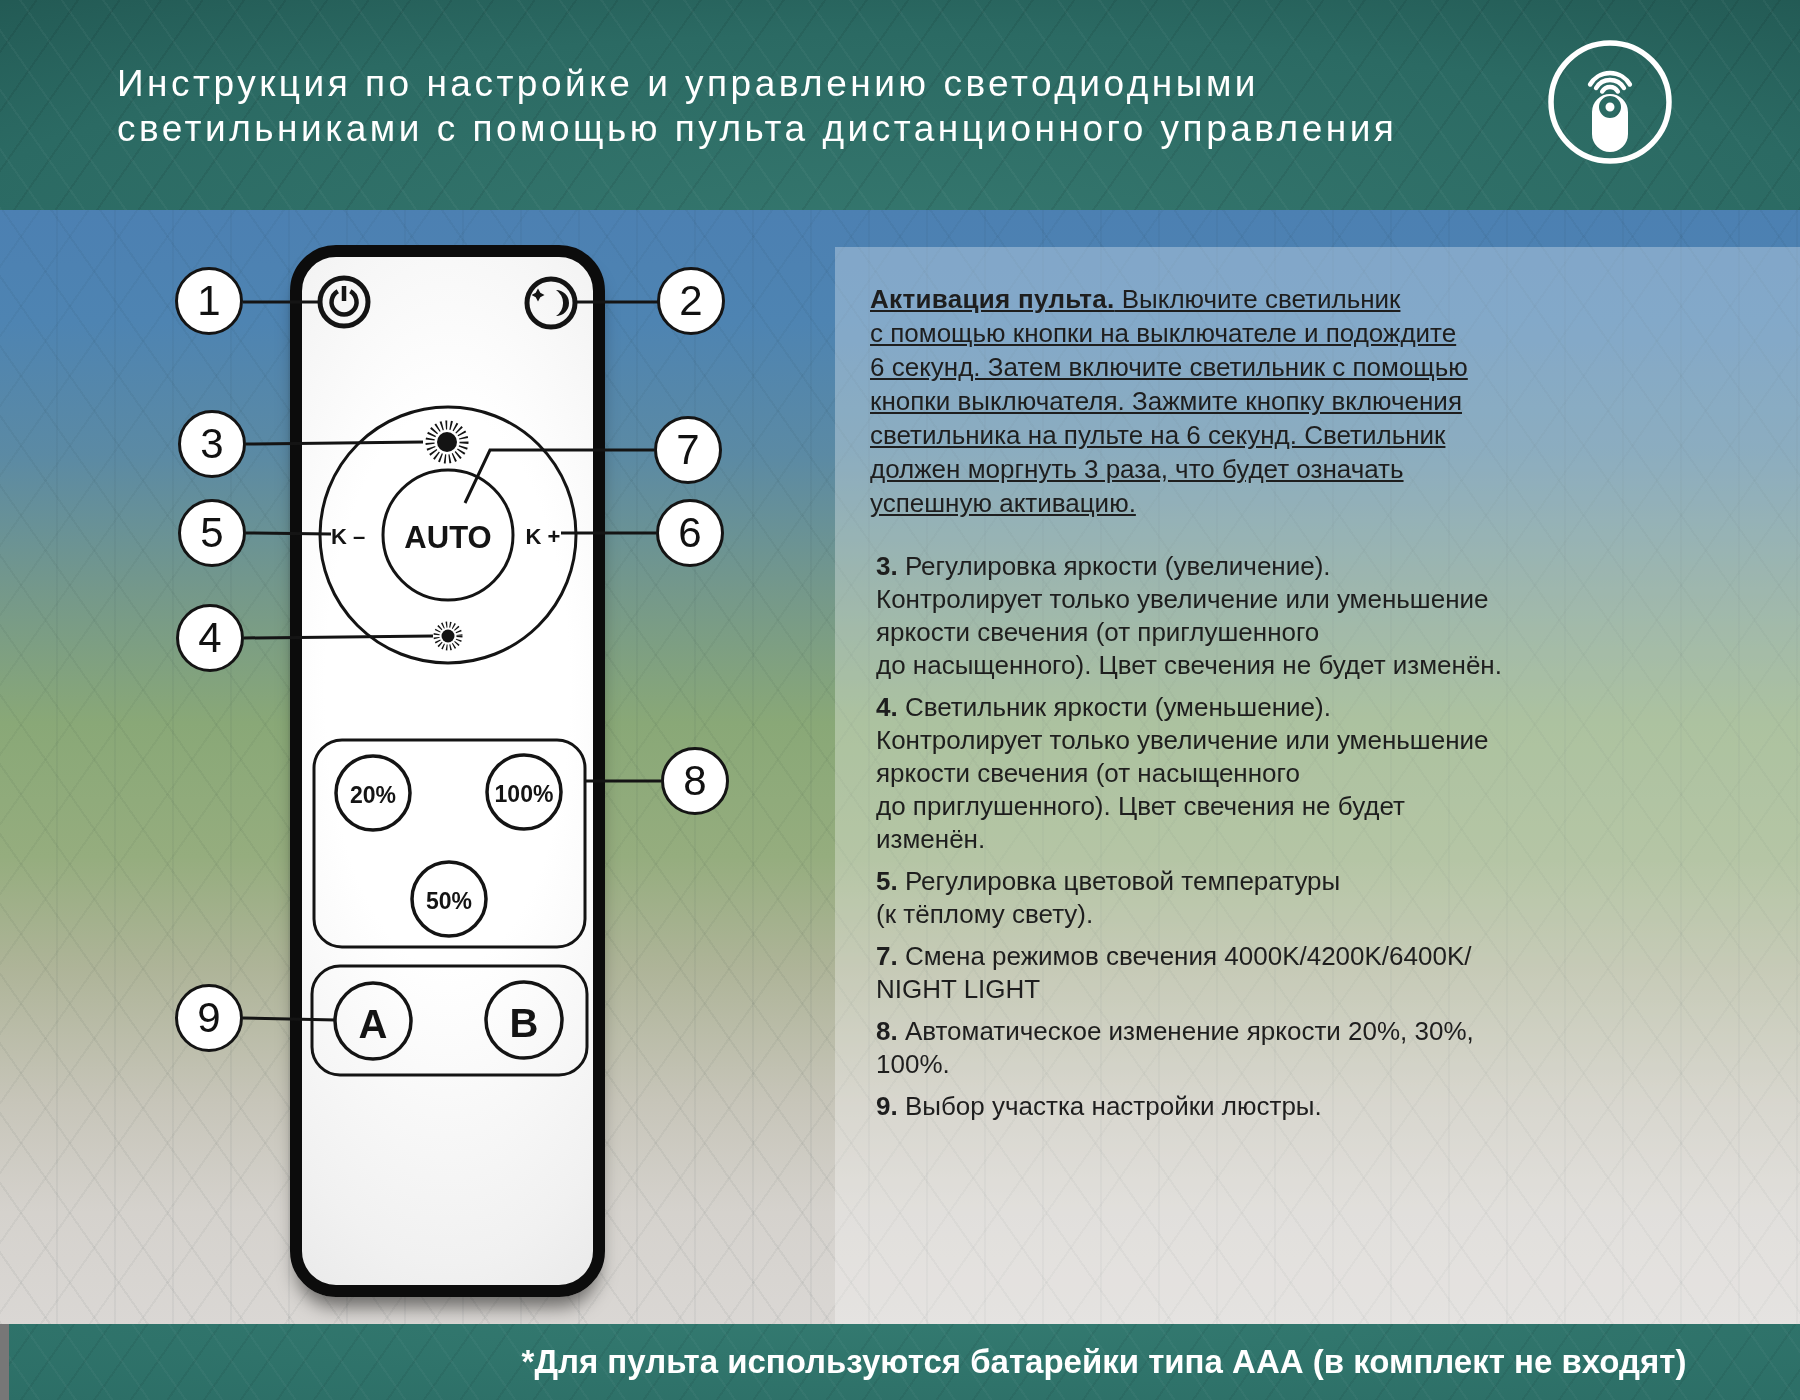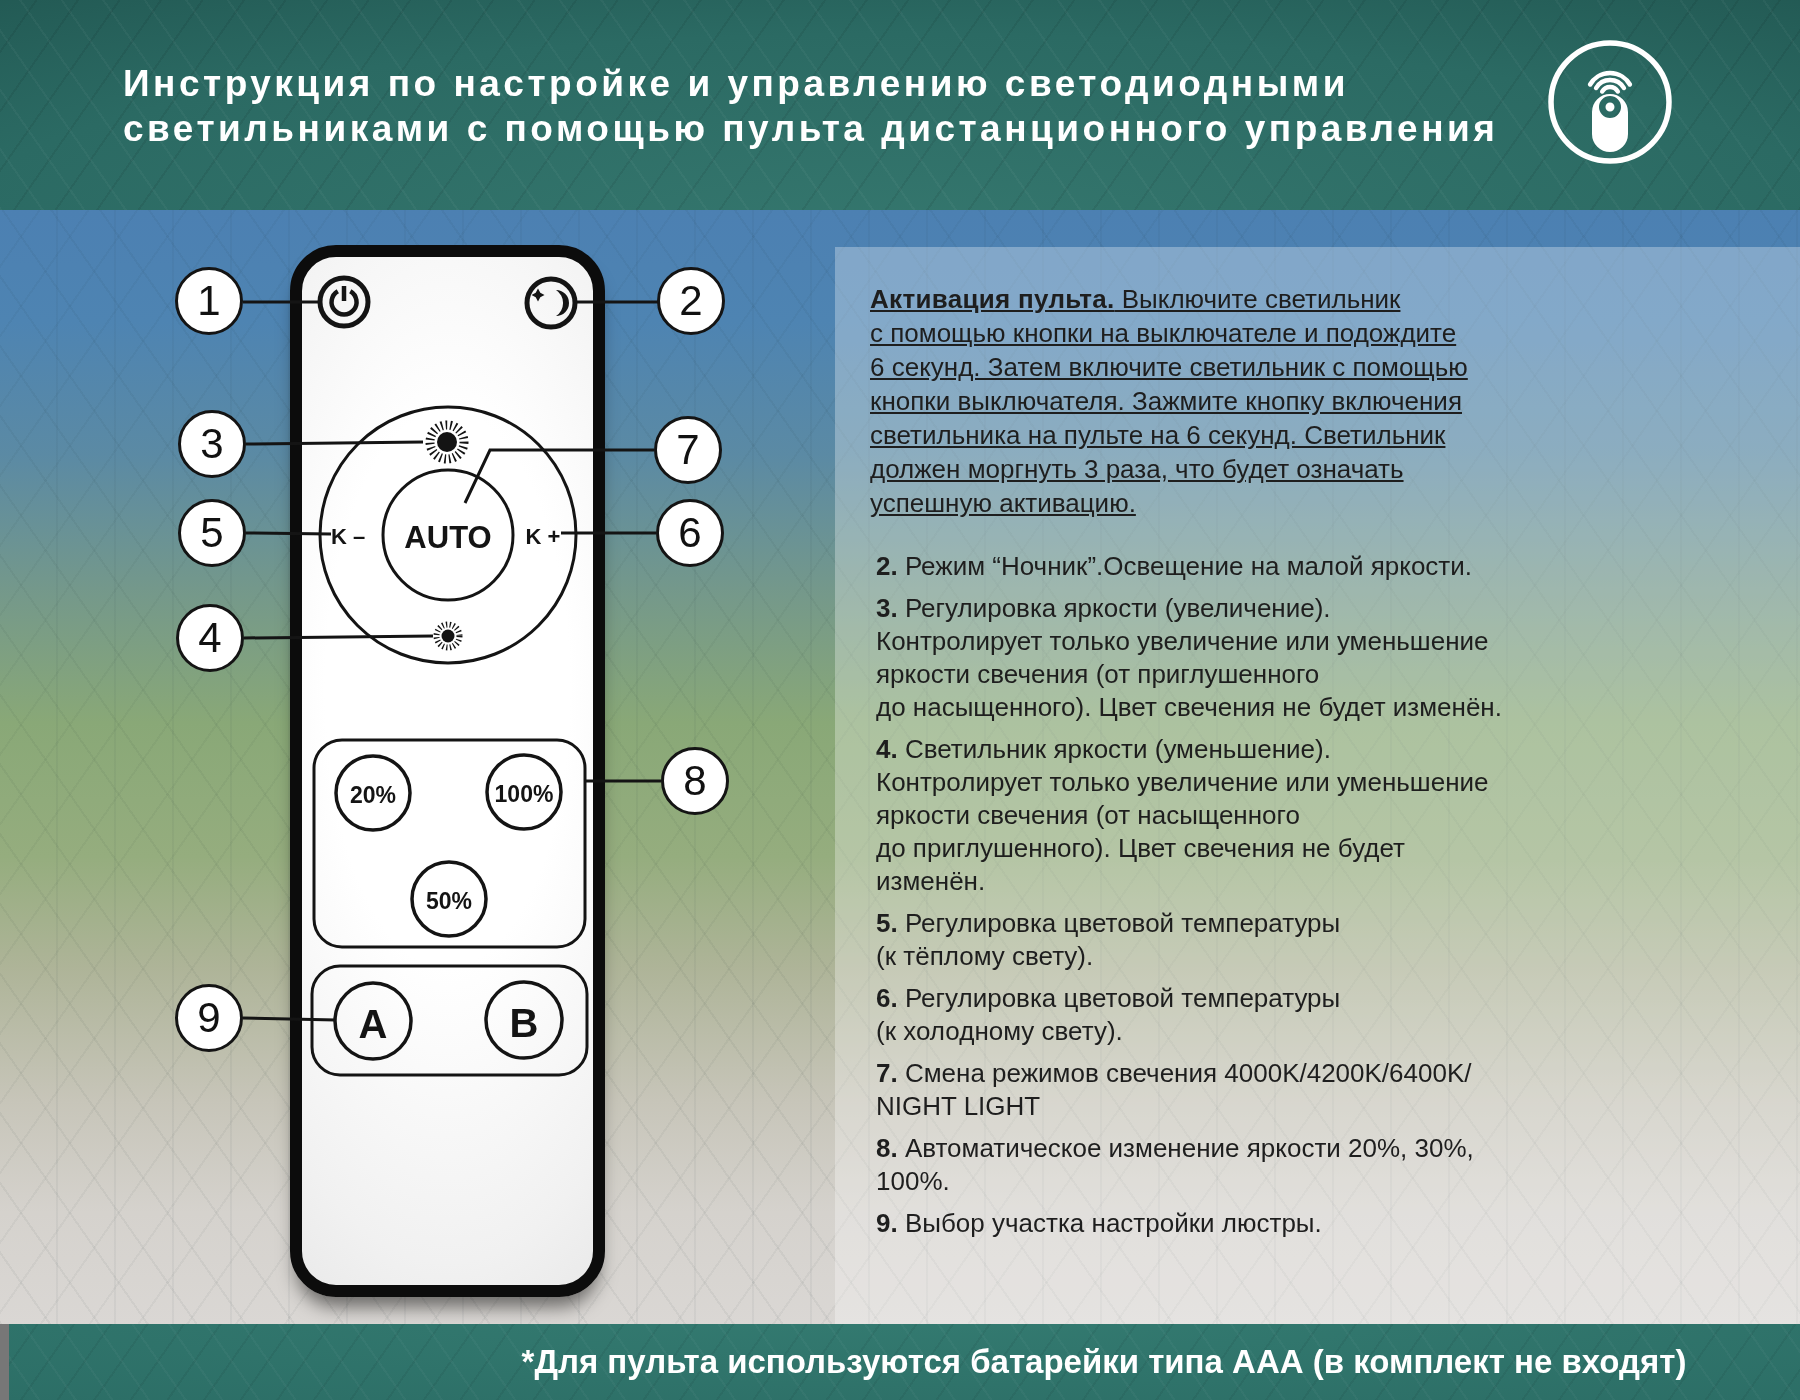--- a/index.html
+++ b/index.html
@@ -10,22 +10,22 @@
 
   
   .header{
     position:absolute; left:0; top:0; width:1800px; height:210px;
     background:
       repeating-linear-gradient(55deg, rgba(255,255,255,0.035) 0 2px, transparent 2px 34px),
       repeating-linear-gradient(-55deg, rgba(0,0,0,0.07) 0 2px, transparent 2px 34px),
       radial-gradient(120% 220% at 50% 115%, #35776e 0%, #2b6a63 45%, #1e514c 80%, #163f3b 100%);
   }
   .title{
-    position:absolute; left:123px; top:61px; margin:0;
-    font-size:37px; line-height:45px; font-weight:bold; letter-spacing:3.5px;
+    position:absolute; left:117px; top:61px; margin:0;
+    font-size:37px; line-height:45px; font-weight:normal; letter-spacing:3.5px;
     color:#ffffff; white-space:pre-line;
   }
   .badge{ position:absolute; left:1546px; top:38px; width:128px; height:128px; }
 
   
   .bodyarea{
     position:absolute; left:0; top:210px; width:1800px; height:1114px;
     background:linear-gradient(180deg,
       #4c80b2 0%, #4e84b2 10%, #5b8aa4 22%, #74988b 34%, #89a877 46%,
       #95ad7e 58%, #aeb498 68%, #c7c5b9 80%, #d5d2cd 90%, #dad7d4 100%);
@@ -241,34 +241,31 @@
 
   <p class="activation"><b>Активация пульта.</b><span> Выключите светильник
 с помощью кнопки на выключателе и подождите
 6 секунд. Затем включите светильник с помощью
 кнопки выключателя. Зажмите кнопку включения
 светильника на пульте на 6 секунд. Светильник
 должен моргнуть 3 раза, что будет означать
 успешную активацию.</span></p>
 
   <div class="instructions">
-    <p><b>2.</b><span> Режим “Ночник”.Освещение на малой яркости.</span></p>
     <p><b>3.</b><span> Регулировка яркости (увеличение).
 Контролирует только увеличение или уменьшение
 яркости свечения (от приглушенного
 до насыщенного). Цвет свечения не будет изменён.</span></p>
     <p><b>4.</b><span> Светильник яркости (уменьшение).
 Контролирует только увеличение или уменьшение
 яркости свечения (от насыщенного
 до приглушенного). Цвет свечения не будет
 изменён.</span></p>
     <p><b>5.</b><span> Регулировка цветовой температуры
 (к тёплому свету).</span></p>
-    <p><b>6.</b><span> Регулировка цветовой температуры
-(к холодному свету).</span></p>
     <p><b>7.</b><span> Смена режимов свечения 4000K/4200K/6400K/
 NIGHT LIGHT</span></p>
     <p><b>8.</b><span> Автоматическое изменение яркости 20%, 30%,
 100%.</span></p>
     <p><b>9.</b><span> Выбор участка настройки люстры.</span></p>
   </div>
 
   <div class="footer">
     <p class="footnote">*Для пульта используются батарейки типа ААА (в комплект не входят)</p>
   </div>

